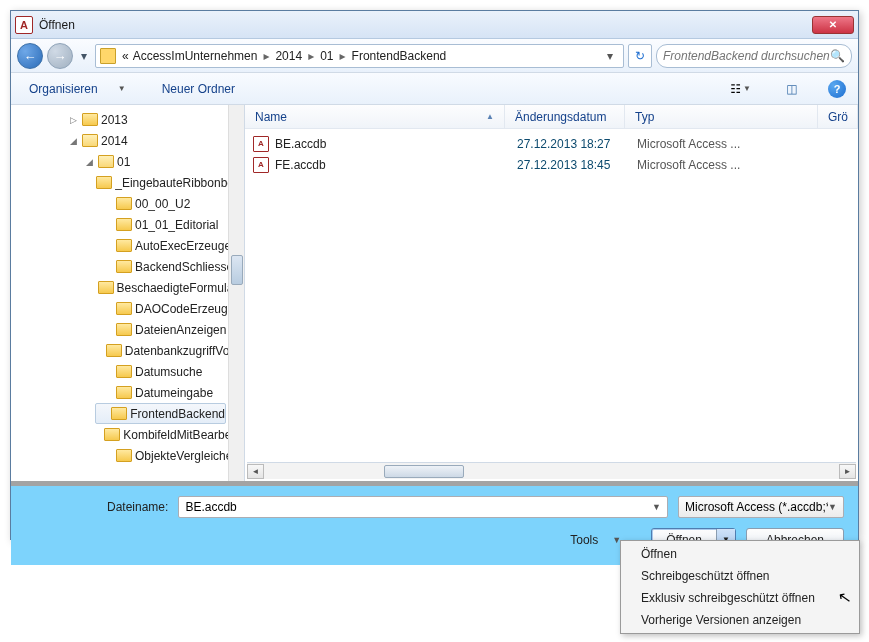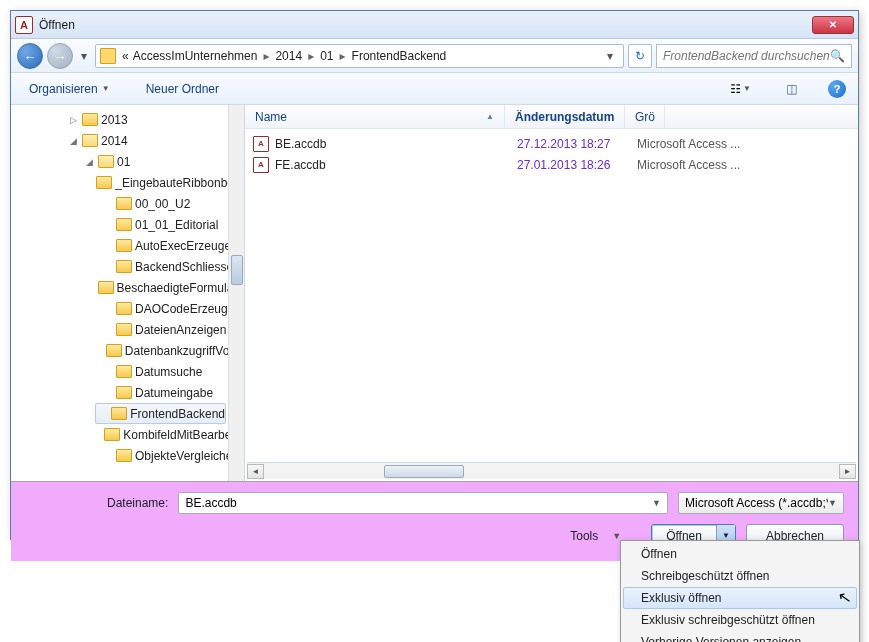--- a/index.html
+++ b/index.html
@@ -14,26 +14,26 @@
 
 .navbar { height: 34px; background: linear-gradient(#fafcff,#e9f1fb); display: flex; align-items: center; padding: 0 6px; gap: 4px; border-bottom: 1px solid #d0dae6; }
 .nav-btn { width: 26px; height: 26px; border-radius: 50%; background: radial-gradient(circle at 30% 30%,#6fa8e8,#2b6cb8); border: 1px solid #3a6fa8; display: flex; align-items: center; justify-content: center; color: #fff; font-size: 13px; }
 .nav-drop { width: 14px; height: 24px; display: flex; align-items: center; justify-content: center; color: #456; }
 .crumb-wrap { flex: 1; height: 24px; border: 1px solid #a8bdd4; background: #fff; display: flex; align-items: center; padding: 0 4px; border-radius: 2px; }
 .crumb-icon { width: 16px; height: 16px; background: #ffd76a; border: 1px solid #c9a02a; border-radius: 1px; margin-right: 4px; }
 .crumb-sep { color: #666; padding: 0 4px; }
 .crumb-item { color: #222; padding: 2px 2px; }
 .crumb-drop { margin-left: auto; color: #555; padding: 0 6px; }
 .refresh-btn { width: 24px; height: 24px; border: 1px solid #a8bdd4; background: #fff; display: flex; align-items: center; justify-content: center; color: #1c6dd0; border-radius: 2px; }
-.search-box { width: 196px; height: 24px; border: 1px solid #a8bdd4; background: #fff; display: flex; align-items: center; padding: 0 6px; border-radius: 0; }
+.search-box { width: 196px; height: 24px; border: 1px solid #a8bdd4; background: #fff; display: flex; align-items: center; padding: 0 6px; border-radius: 11px; }
 .search-input { flex: 1; border: none; outline: none; font-style: italic; color: #888; }
 .search-ico { color: #1c6dd0; }
 
 .toolbar { height: 32px; background: linear-gradient(#f8fbff,#e9f1fb); display: flex; align-items: center; padding: 0 12px; gap: 24px; border-bottom: 1px solid #d0dae6; }
-.tool-item { color: #15428b; display: flex; align-items: center; gap: 4px; padding: 3px 6px; }
+.tool-item { color: #15428b; display: flex; align-items: center; gap: 20px; padding: 3px 6px; }
 .tool-spacer { flex: 1; }
 .tool-icon-btn { width: 24px; height: 22px; display: flex; align-items: center; justify-content: center; color: #3a6fa8; }
 .views-btn { display: flex; align-items: center; gap: 2px; padding: 2px 4px; border: 1px solid transparent; }
 .help-ico { width: 18px; height: 18px; border-radius: 50%; background: radial-gradient(circle at 30% 30%,#5aa8f0,#1c6dd0); color: #fff; display: flex; align-items: center; justify-content: center; font-weight: bold; font-size: 11px; }
 
 .body-area { display: flex; height: 376px; }
 .tree { width: 234px; border-right: 1px solid #d0dae6; overflow: hidden; padding-top: 4px; position: relative; }
 .tree-scroll-track { position:absolute; right:0; top:0; width:16px; height:100%; background:#f0f0f0; border-left:1px solid #ddd;}
 .tree-scroll-thumb { position:absolute; left:2px; width:12px; top:150px; height:30px; background:linear-gradient(#dce6f2,#b8cce0); border:1px solid #9ab; border-radius:2px;}
 .tree ul { list-style: none; }
@@ -43,36 +43,36 @@
 .exp { width: 11px; height: 11px; display: inline-flex; align-items: center; justify-content: center; color: #777; font-size: 9px; }
 .fold { width: 16px; height: 13px; background: linear-gradient(#ffe9a0,#f6c94e); border: 1px solid #d4a020; border-radius: 1px; display: inline-block; flex-shrink: 0; }
 .fold.open { background: linear-gradient(#fff0b8,#f9d878); }
 .tree-label { color: #222; }
 .ind { display: inline-block; }
 
 .filepane { flex: 1; position: relative; display: flex; flex-direction: column; }
 .splitter { position:absolute; left:-3px; top:0; width:6px; height:100%; cursor:col-resize; }
 .col-headers { height: 24px; display: flex; border-bottom: 1px solid #e2e8f0; background: linear-gradient(#fdfdfe,#f0f4f9); }
 .col-h { padding: 4px 10px; border-right: 1px solid #e2e8f0; color: #15428b; display: flex; align-items: center; gap: 4px; }
-.col-h.name { width: 260px; text-align: center; } .col-h.date { width: 120px; font-weight: bold; } .col-h.type { width: 108px; flex:1; } .col-h.size { width: 40px; }
+.col-h.name { width: 260px; text-align: center; } .col-h.date { width: 120px; } .col-h.type { width: 108px; flex:1; } .col-h.size { width: 40px; }
 .sort-arrow { font-size: 8px; color: #5a82b4; margin-left:auto; }
 
 .file-list { flex: 1; padding: 4px 0; }
 .file-row { display: flex; align-items: center; height: 21px; padding: 0 8px; }
 .file-ico { width: 16px; height: 16px; border: 1px solid #a02828; background: #fff; color: #a02828; font-size: 8px; font-weight: bold; display: flex; align-items: center; justify-content: center; margin-right: 6px; border-radius: 1px; }
 .file-name { width: 242px; color: #222; }
-.file-date { width: 120px; color: #6d28d9; }
+.file-date { width: 120px; color: #0c4a6e; }
 .file-type { width: 120px; color: #555; }
 
 .hscroll { height: 17px; border-top: 1px solid #d0dae6; background: #f3f3f3; display: flex; align-items: center; margin: 0 2px 2px 2px; }
 .hscroll-btn { width: 17px; height: 15px; background: linear-gradient(#f8f8f8,#e4e4e4); border: 1px solid #bbb; display: flex; align-items: center; justify-content: center; font-size: 8px; color: #555; }
 .hscroll-track { flex: 1; height: 15px; position: relative; }
 .hscroll-thumb { position: absolute; left: 120px; width: 80px; height: 13px; top: 1px; background: linear-gradient(#eef2f7,#cdd9e6); border: 1px solid #9ab; border-radius: 2px; }
 
-.footer { padding: 10px 14px 14px; background: #f0abfc; border-top: 1px solid #a3a3a3; }
+.footer { padding: 10px 14px 14px; background: #7dd3fc; border-top: 5px solid #a3a3a3; }
 .foot-row { display: flex; align-items: center; gap: 10px; margin-bottom: 10px; }
 .foot-label { color: #222; }
 .foot-label.fn { margin-left: 82px; }
 .name-combo { flex: 1; height: 22px; border: 1px solid #abadb3; background: #fff; display: flex; align-items: center; padding: 0 6px; border-radius: 2px; }
 .name-combo input { flex: 1; border: none; outline: none; }
 .combo-arrow { color: #555; font-size: 9px; }
 .filter-combo { width: 166px; height: 22px; border: 1px solid #abadb3; background: linear-gradient(#fdfdfd,#ebebeb); display: flex; align-items: center; padding: 0 6px; border-radius: 2px; }
 .foot-row2 { display: flex; align-items: center; justify-content: flex-end; gap: 10px; }
 .tools-lbl { color: #222; margin-right: 4px; }
 .tools-arrow { color: #555; font-size: 9px; margin-right: 20px; }
@@ -286,35 +286,38 @@
     <div class="filepane">
       <div class="splitter"></div>
       <div class="col-headers">
         <div class="col-h name">
             <span>Name</span>
             <span class="sort-arrow">▲</span>
           </div>
         <div class="col-h date">
             <span>Änderungsdatum</span>
           </div>
+        <div class="col-h type">
+            <span>Typ</span>
+          </div>
         <div class="col-h size">
             <span>Grö</span>
           </div>
       </div>
       <div class="file-list" id="file-list">
   <div class="file-row">
     <span class="file-ico">A</span>
     <span class="file-name">BE.accdb</span>
     <span class="file-date">27.12.2013 18:27</span>
     <span class="file-type">Microsoft Access ...</span>
   </div>
   <div class="file-row">
     <span class="file-ico">A</span>
     <span class="file-name">FE.accdb</span>
-    <span class="file-date">27.01.2013 18:26</span>
+    <span class="file-date">27.12.2013 18:45</span>
     <span class="file-type">Microsoft Access ...</span>
   </div>
         </div>
       <div class="hscroll">
         <div class="hscroll-btn">◄</div>
         <div class="hscroll-track">
             <div class="hscroll-thumb"></div>
           </div>
         <div class="hscroll-btn">►</div>
       </div>
@@ -343,17 +346,16 @@
           </div>
       </div>
       <div class="btn">Abbrechen</div>
     </div>
   </div>
 </div>
 
 <div class="dropdown-menu" id="open-menu">
   <div class="menu-item">Öffnen</div>
   <div class="menu-item">Schreibgeschützt öffnen</div>
-  <div class="menu-item hover">Exklusiv öffnen</div>
   <div class="menu-item">Exklusiv schreibgeschützt öffnen</div>
   <div class="menu-item">Vorherige Versionen anzeigen</div>
   </div>
 <div class="cursor">↖</div>
 
 </body></html>

